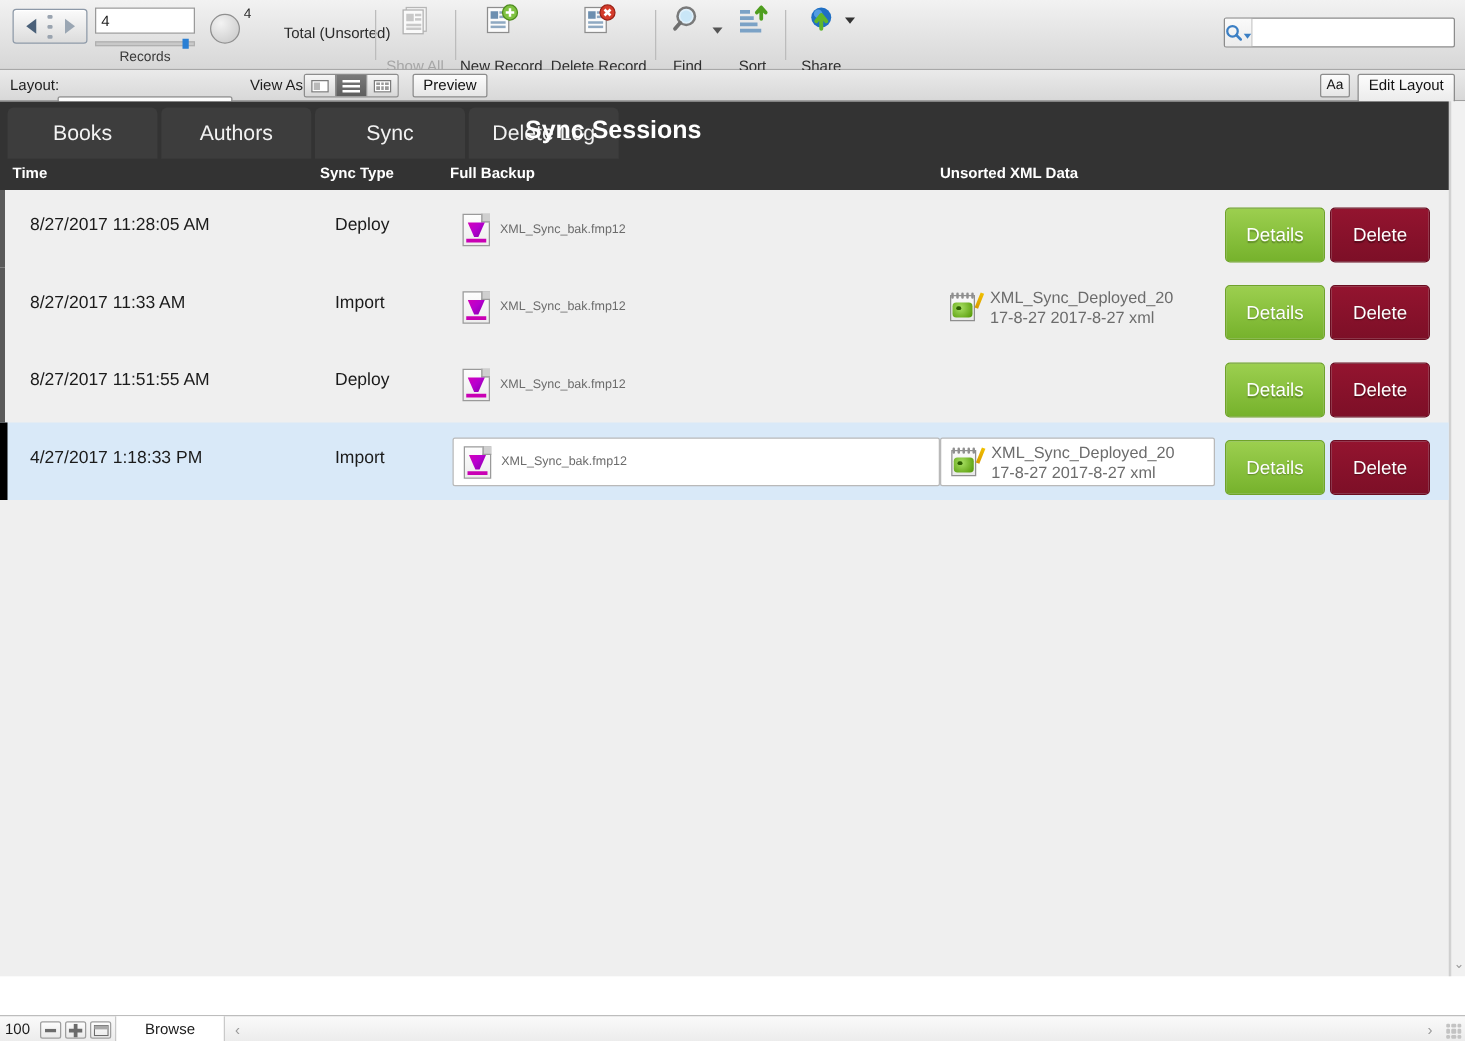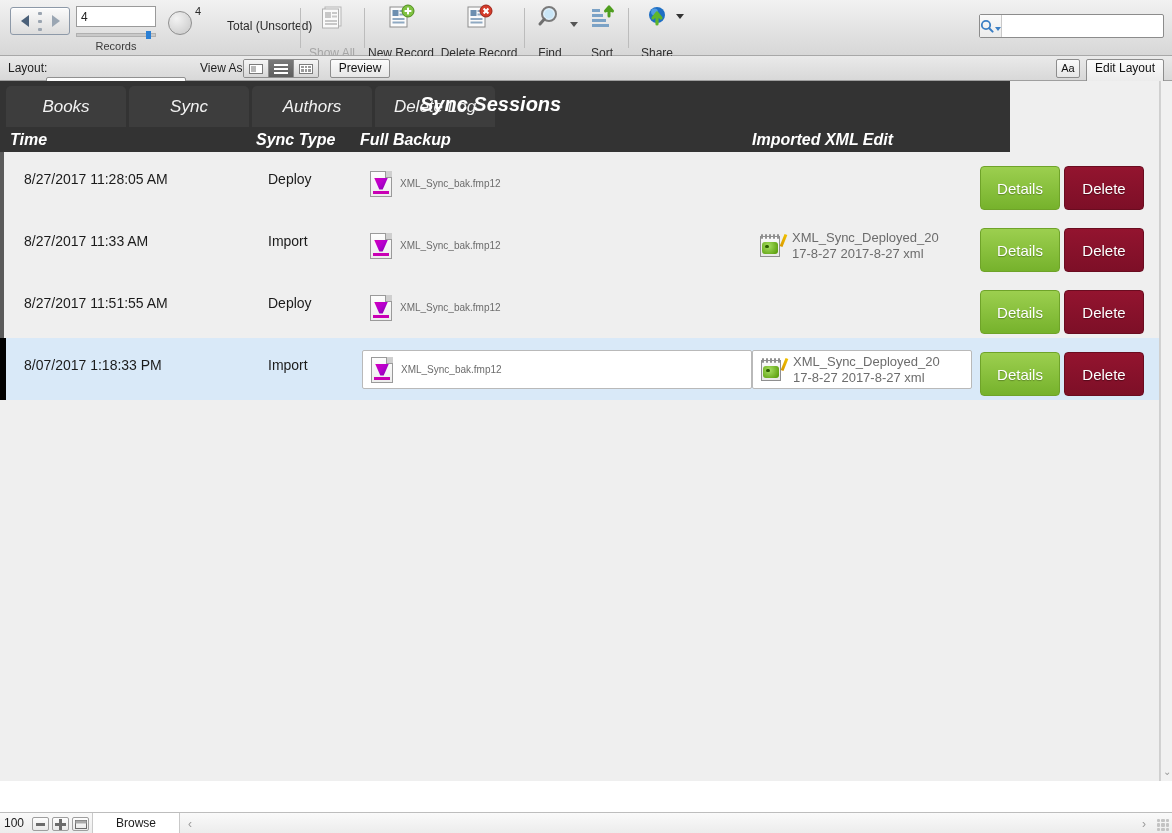--- a/index.html
+++ b/index.html
@@ -103,28 +103,28 @@
     background:linear-gradient(to bottom,#fcfcfc,#e6e6e6);border:1px solid #8d8d8d;border-radius:2px;
     font-size:11px;color:#111;text-align:center;line-height:17px;box-sizing:border-box;}
   .lb-edit{position:absolute;right:8px;top:3px;width:78px;height:30px;
     background:linear-gradient(to bottom,#fcfcfc,#e6e6e6);border:1px solid #8d8d8d;border-radius:2px;
     font-size:12px;color:#111;text-align:center;line-height:17px;box-sizing:border-box;}
 
   
   .content{position:absolute;left:0;top:81px;width:1160px;height:700px;
     background:#efefef;border-right:1px solid #cfcfcf;box-sizing:border-box;overflow:hidden;}
 
-  .header{position:absolute;left:0;top:0;width:1010px;height:71px;background:#333333;font-style:italic;}
+  .header{position:absolute;left:0;top:0;width:1160px;height:71px;background:#333333;}
   .tabs{position:absolute;left:6px;top:5px;display:flex;gap:3px;}
   .tab{height:41px;min-width:88px;padding:0 16px;display:flex;align-items:center;justify-content:center;
     background:#3d3d3d;border-radius:5px 5px 0 0;color:#f2f2f2;font-size:17px;}
   .titlebig{position:absolute;left:420px;top:12px;font-size:20px;font-weight:bold;color:#ffffff;}
 
   .colhdr{position:absolute;left:0;top:50px;width:1160px;height:21px;}
-  .colhdr span{position:absolute;top:0;font-size:16px;font-weight:bold;color:#ffffff;}
+  .colhdr span{position:absolute;top:0;font-size:12px;font-weight:bold;color:#ffffff;}
 
   .body{position:absolute;left:0;top:71px;width:1064px;height:629px;background:#efefef;}
 
   .row{position:absolute;left:0;width:1160px;height:62px;box-sizing:border-box;}
   .row .lbar{position:absolute;left:0;top:0;width:4px;height:62px;background:#5a5a5a;}
   .row.sel{background:#d9e9f8;}
   .row.sel .lbar{background:#000000;width:6px;}
 
   .c-time{position:absolute;left:24px;top:19px;font-size:14px;color:#1b1b1b;}
   .c-type{position:absolute;left:268px;top:19px;font-size:14px;color:#1b1b1b;}
@@ -376,36 +376,36 @@
   </div>
 
   <div class="content">
 
     <div class="header">
       <div class="tabs">
         <div class="tab">
           <span>Books</span>
         </div>
         <div class="tab">
+          <span>Authors</span>
+        </div>
+        <div class="tab">
           <span>Sync</span>
-        </div>
-        <div class="tab">
-          <span>Authors</span>
         </div>
         <div class="tab">
           <span>Delete Log</span>
         </div>
       </div>
       <div class="titlebig">Sync Sessions</div>
 
       <div class="colhdr">
         <span style="left:10px;">Time</span>
         <span style="left:256px;">Sync Type</span>
         <span style="left:360px;">Full Backup</span>
-        <span style="left:752px;">Imported XML Edit</span>
+        <span style="left:752px;">Unsorted XML Data</span>
       </div>
     </div>
 
     <div class="body">
 
       <div class="row" style="top:0;">
         <div class="lbar"></div>
         <div class="c-time">8/27/2017 11:28:05 AM</div>
         <div class="c-type">Deploy</div>
         <div class="fld c-backup">
@@ -468,21 +468,21 @@
               <span class="bar"></span>
           </span>
           <span class="fname">XML_Sync_bak.fmp12</span>
         </div>
         <div class="btn details">Details</div>
         <div class="btn delete">Delete</div>
       </div>
 
       <div class="row sel" style="top:186px;">
         <div class="lbar"></div>
-        <div class="c-time">8/07/2017 1:18:33 PM</div>
+        <div class="c-time">4/27/2017 1:18:33 PM</div>
         <div class="c-type">Import</div>
         <div class="fld box c-backup">
           <span class="fmicon">
             <span class="pg"></span>
               <span class="fold"></span>
               <span class="fun"></span>
               <span class="bar"></span>
           </span>
           <span class="fname">XML_Sync_bak.fmp12</span>
         </div>

